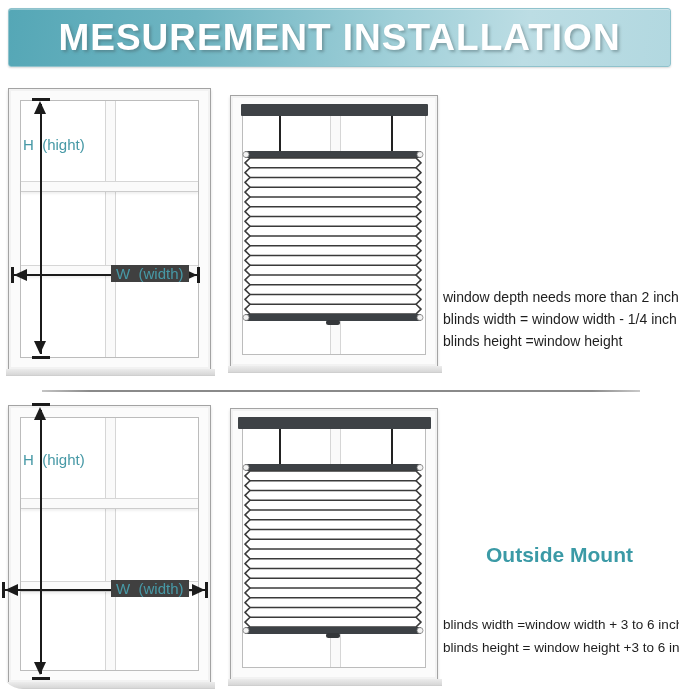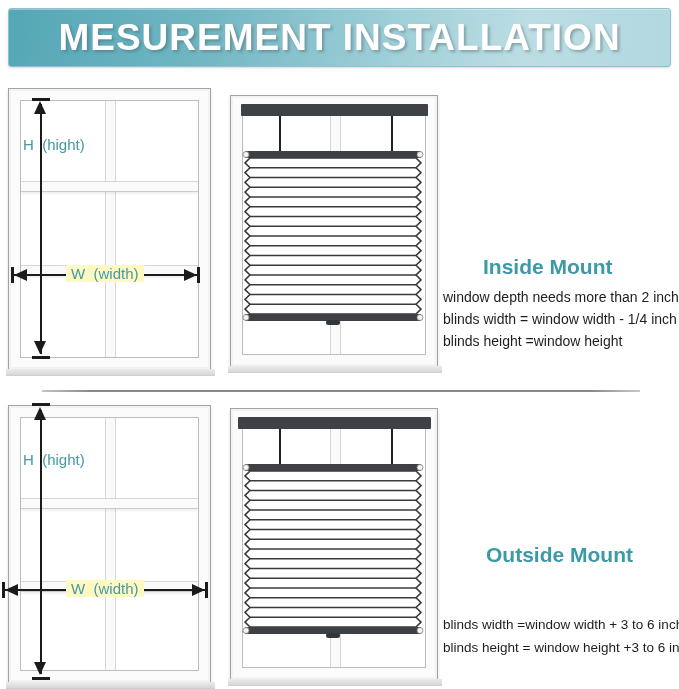--- a/index.html
+++ b/index.html
@@ -1,18 +1,19 @@
 <!DOCTYPE html>
 <html><head>
 <meta charset="utf-8">
 <style>
   html,body{margin:0;padding:0;background:#fff;}
   #canvas{
     position:relative;width:679px;height:689px;background:#ffffff;overflow:hidden;
     font-family:"Liberation Sans", sans-serif;
+    border-radius:23px;
   }
   
   .banner{
     position:absolute;left:8px;top:8px;width:661px;height:57px;
     background:linear-gradient(98deg,#55a7b6 0%,#6fb5c2 28%,#9fcfd8 58%,#bcdde4 78%,#b2d8e0 100%);
     border:1px solid #8fc2cc;border-radius:3px;
     display:flex;align-items:center;justify-content:center;
     box-shadow:inset 0 1px 0 rgba(255,255,255,.35), 0 1px 2px rgba(0,0,0,.15);
   }
   .banner-title{
@@ -45,21 +46,21 @@
   .vline{position:absolute;width:2px;background:#1b1b1b;}
   .hline{position:absolute;height:2px;background:#1b1b1b;}
   .tick-h{position:absolute;width:18px;height:3px;background:#1b1b1b;}
   .tick-v{position:absolute;width:3px;height:16px;background:#1b1b1b;}
   .tri{position:absolute;width:0;height:0;}
   .tri.up{border-left:6px solid transparent;border-right:6px solid transparent;border-bottom:13px solid #1b1b1b;}
   .tri.down{border-left:6px solid transparent;border-right:6px solid transparent;border-top:13px solid #1b1b1b;}
   .tri.left{border-top:6px solid transparent;border-bottom:6px solid transparent;border-right:13px solid #1b1b1b;}
   .tri.right{border-top:6px solid transparent;border-bottom:6px solid transparent;border-left:13px solid #1b1b1b;}
   .dim-label{position:absolute;color:#4799a6;font-size:15px;white-space:pre;}
-  .w-label{background:#fef9c3;padding:0 5px;}
+  .w-label{background:#404040;padding:0 5px;margin-left:45px;}
   
   .mount-heading{position:absolute;font-weight:bold;font-size:21px;color:#3b9aa6;white-space:pre;}
   .mount-body{position:absolute;color:#1e1e1e;}
   .mount-body .line{white-space:pre;}
   .body-inside{font-size:14px;line-height:22px;}
   .body-outside{font-size:13.5px;line-height:23px;}
   .divider{position:absolute;height:2px;background:linear-gradient(to right,#c4c4c4,#8a8a8a 8%,#8a8a8a 92%,#c9c9c9);}
 </style>
 </head>
 <body>
@@ -123,21 +124,20 @@
         <line x1="8" y1="153.25" x2="174" y2="153.25"></line>
       </g>
       <rect x="3" y="163" width="176" height="7" fill="#3d4145"></rect>
       <circle cx="4" cy="166.5" r="3" fill="#f4f4f4" stroke="#7d7d7d" stroke-width="0.8"></circle>
       <circle cx="178" cy="166.5" r="3" fill="#f4f4f4" stroke="#7d7d7d" stroke-width="0.8"></circle>
       <rect x="84" y="169" width="14" height="5" rx="2.5" fill="#34373a"></rect>
     </svg>
     <div class="sill"></div>
   </div>
 
-  <div class="mount-heading" style="left:483px;top:255px">Inside Mount</div>
   <div class="mount-body body-inside" style="left:443px;top:286px">
     <div class="line">window depth needs more than 2 inches</div>
     <div class="line">blinds width = window width - 1/4 inch</div>
     <div class="line">blinds height =window height</div>
   </div>
 
   <div class="divider" style="left:42px;top:390px;width:598px"></div>
 
   <div class="window" style="left:8px;top:405px;width:201px;height:276px">
     <div class="opening">

